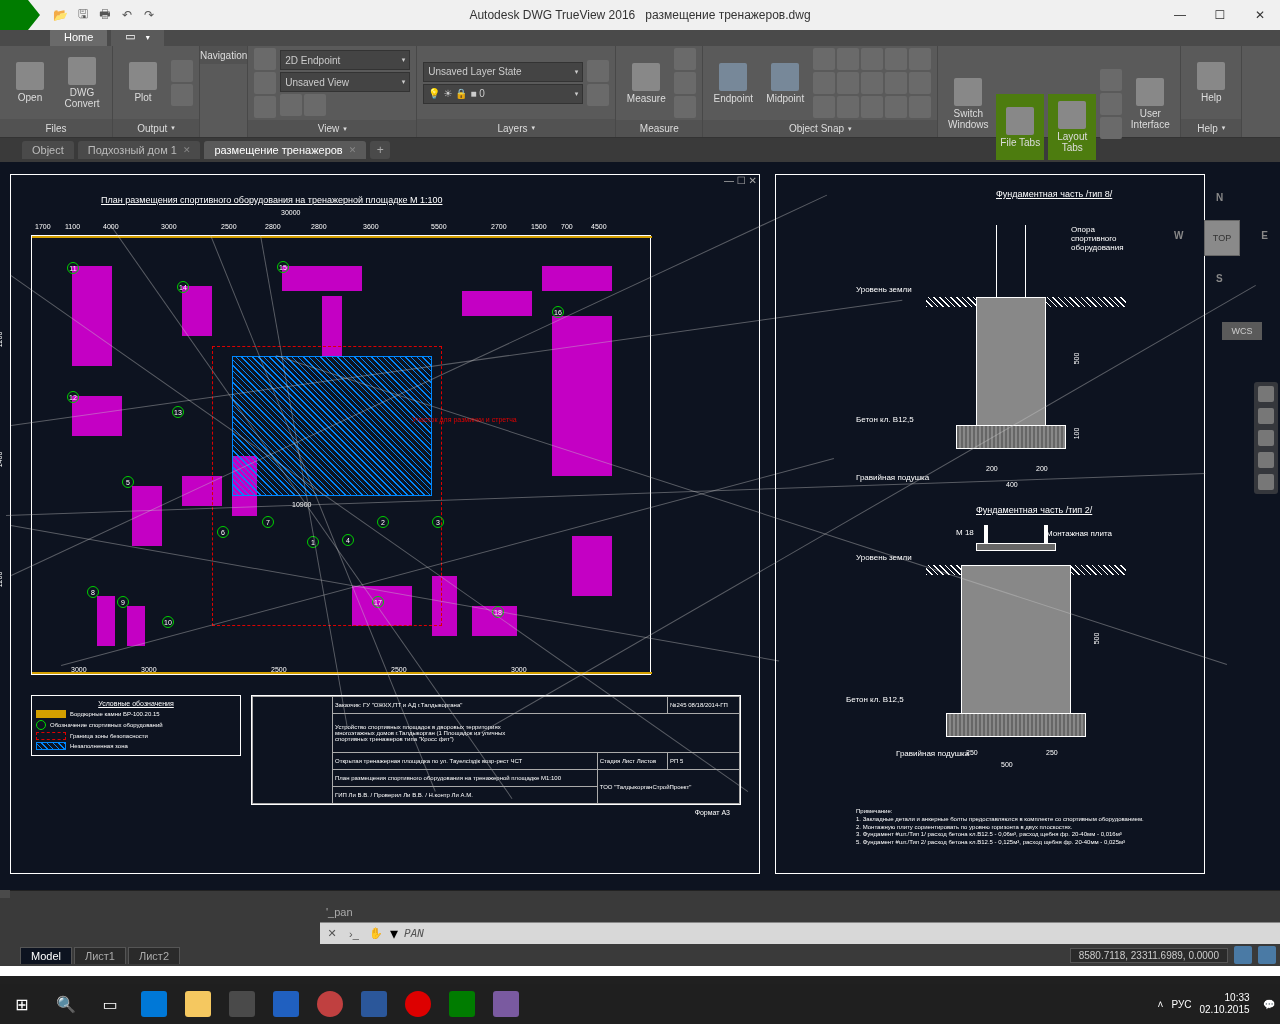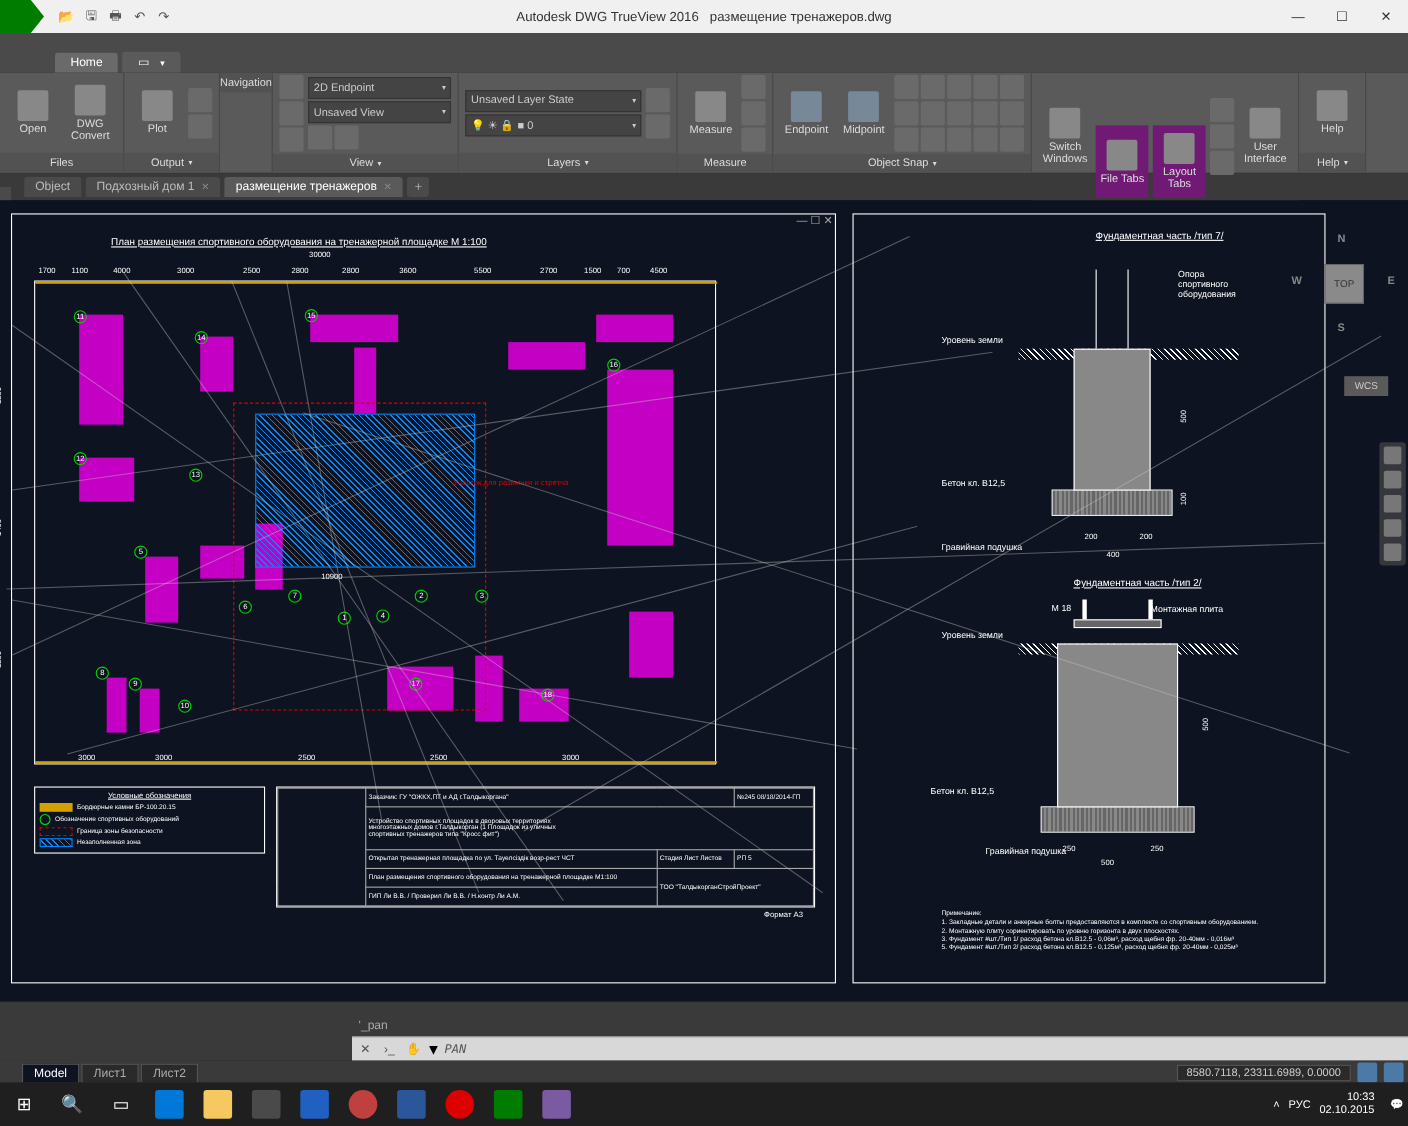--- a/index.html
+++ b/index.html
@@ -8,33 +8,33 @@
 
 .titlebar { height:30px; background:#f0f0f0; display:flex; align-items:center; position:relative; }
 .app-icon { width:40px; height:30px; background:#007c00; clip-path:polygon(0 0,70% 0,100% 50%,70% 100%,0 100%); margin-right:6px; }
 .qat { display:flex; gap:4px; padding:0 6px; }
 .qat-btn { width:18px; height:18px; color:#555; font-size:12px; display:flex; align-items:center; justify-content:center; }
 .title-center { position:absolute; left:50%; transform:translateX(-50%); font-size:12px; color:#333; }
 .win-controls { position:absolute; right:0; display:flex; }
 .win-btn { width:40px; height:30px; display:flex; align-items:center; justify-content:center; font-size:12px; color:#333; }
 
 
-.tab-strip { height:36px; background:#4a4a4a; display:flex; align-items:flex-end; padding-left:50px; }
+.tab-strip { height:16px; background:#4a4a4a; display:flex; align-items:flex-end; padding-left:50px; }
 .menu-tab { padding:3px 14px; background:#6a6a6a; color:#fff; font-size:11px; border-radius:3px 3px 0 0; margin-right:4px; }
 .menu-tab.app { background:#5a5a5a; }
 .menu-tab .dd { margin-left:10px; font-size:8px; }
 
 
 .ribbon { height:92px; background:#5a5a5a; display:flex; border-bottom:1px solid #333; }
 .panel { display:flex; flex-direction:column; border-right:1px solid #484848; }
 .panel-body { flex:1; display:flex; align-items:center; padding:2px 6px; gap:4px; }
 .panel-title { height:18px; text-align:center; font-size:10px; color:#ddd; background:#525252; display:flex; align-items:center; justify-content:center; gap:4px; }
 .panel-title .dd { font-size:7px; }
 .big-btn { display:flex; flex-direction:column; align-items:center; justify-content:center; width:48px; height:66px; color:#ddd; font-size:10px; text-align:center; gap:2px; }
-.big-btn.active { background:#701a75;margin-top:46px; }
+.big-btn.active { background:#4d7c0f;margin-top:46px; }
 .big-btn .icon { width:28px; height:28px; background:#888; border-radius:2px; }
 .big-btn .lbl { line-height:1.1; }
 .small-btn { width:22px; height:22px; background:#6a6a6a; border-radius:2px; }
 .small-col { display:flex; flex-direction:column; gap:2px; }
 .small-row { display:flex; gap:2px; }
 .combo { height:20px; background:#444; color:#ccc; font-size:10px; display:flex; align-items:center; padding:0 4px; border:1px solid #333; justify-content:space-between; }
 .combo .dd { font-size:7px; margin-left:4px; }
 .view-col { display:flex; flex-direction:column; gap:2px; width:130px; }
 .layers-col { display:flex; flex-direction:column; gap:2px; width:160px; }
 .snap-grid { display:grid; grid-template-columns:repeat(5,22px); gap:2px; }
@@ -463,21 +463,21 @@
         <tr>
               <td><span>ГИП</span> <span>Ли В.В.</span> / <span>Проверил</span> <span>Ли В.В.</span> / <span>Н.контр</span> <span>Ли А.М.</span></td>
             </tr>
       </tbody>
         </table>
       <div style="position:absolute;right:10px;bottom:-12px;font-size:7px;color:#fff">Формат А3</div>
     </div>
   </div>
 
   <div class="vp vp2">
-    <div class="dwg-title" style="left:220px;top:14px">Фундаментная часть /тип 7/</div>
+    <div class="dwg-title" style="left:220px;top:14px">Фундаментная часть /тип 8/</div>
 
     <div class="section" style="left:80px;top:50px;width:280px;height:260px">
       <div class="sec-txt" style="left:0;top:60px">Уровень земли</div>
       <div class="ground" style="left:70px;top:72px;width:200px;height:10px"></div>
       <div style="position:absolute;left:140px;top:0;width:30px;height:72px;border-left:1px solid #fff;border-right:1px solid #fff"></div>
       <div class="concrete" style="left:120px;top:72px;width:70px;height:130px"></div>
       <div class="footing" style="left:100px;top:200px;width:110px;height:24px"></div>
       <div class="sec-txt" style="left:0;top:190px">Бетон кл. В12,5</div>
       <div class="sec-txt" style="left:0;top:248px">Гравийная подушка</div>
       <div class="sec-txt" style="left:215px;top:0;width:70px">Опора спортивного оборудования</div>

